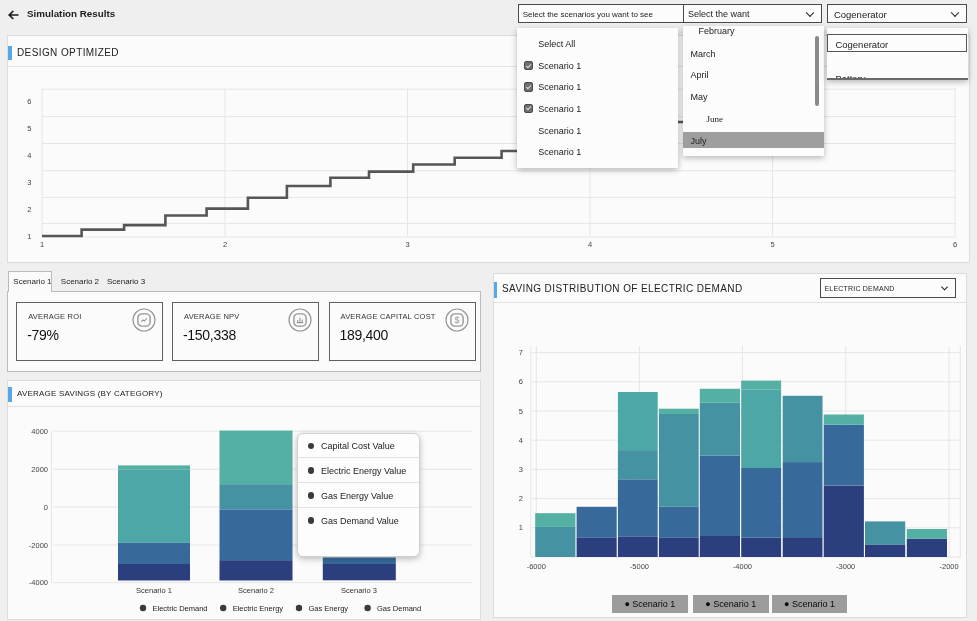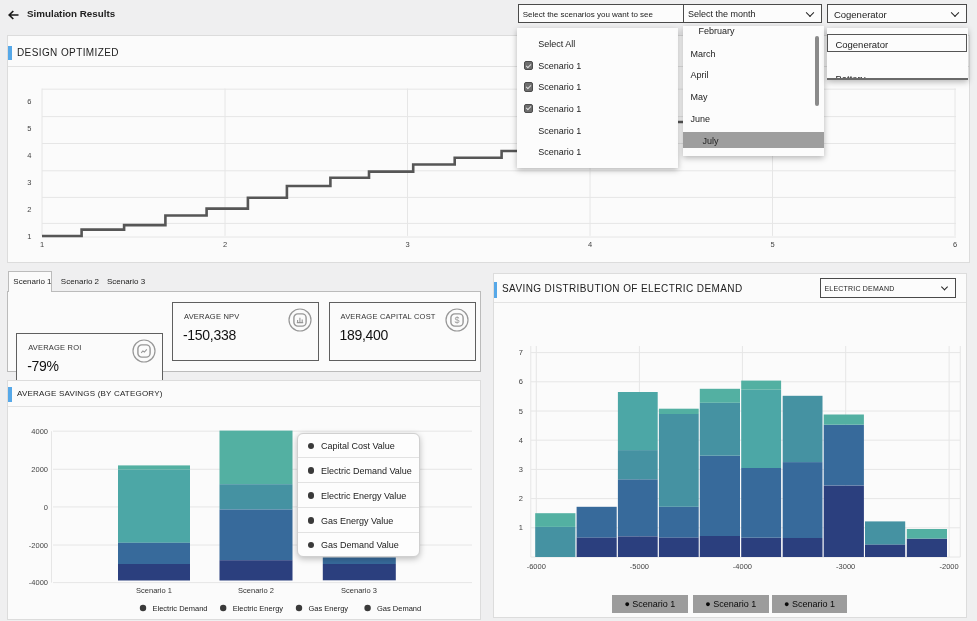--- a/index.html
+++ b/index.html
@@ -30,21 +30,21 @@
 <svg class="abs" style="left:8px;top:10px;" width="11" height="10" viewBox="0 0 11 10">
     <path d="M10.5 5 H1.2 M5.3 1 L1.2 5 L5.3 9" fill="none" stroke="#1a1a1a" stroke-width="1.7"></path>
   </svg>
 <div class="abs" style="left:27px;top:8px;font-size:9.8px;font-weight:bold;color:#222;">Simulation Results</div>
 
 <div class="sel" style="left:517.7px;top:4px;width:191px;height:19px;">
     <span class="txt" style="font-size:8px;">Select the scenarios you want to see</span>
     <span class="chev"></span>
   </div>
 <div class="sel" style="left:683px;top:4px;width:138.5px;height:19px;">
-    <span class="txt">Select the month</span>
+    <span class="txt">Select the want</span>
     <span class="chev"></span>
   </div>
 <div class="sel" style="left:827.4px;top:4px;width:140px;height:19px;">
     <span class="txt" style="font-size:9.5px;left:5.5px;">Cogenerator</span>
     <span class="chev"></span>
   </div>
 
 <div class="panel" style="left:7px;top:35px;width:963px;height:228px;">
   <div class="phead" style="height:31px;">
     <div class="accent" style="top:10px;height:14px;"></div>
@@ -84,21 +84,21 @@
     <path d="M34 169 H73.6 V162.6 H116.1 V158.1 H157.4 V148.5 H198.6 V141.6 H239.9 V130.7 H278.9 V119 H322.4 V110.8 H361 V104.6 H405.2 V97.5 H446.7 V90.8 H493.6 V84 H540 V55 H676" fill="none" stroke="#565656" stroke-width="2.6"></path>
   </svg>
 </div>
 
 <div class="panel" style="left:7px;top:290.5px;width:474px;height:81px;border-color:#bbb;"></div>
 <div class="abs" style="left:8.2px;top:271px;width:43.6px;height:20.5px;background:#fbfbfb;border:1px solid #bbb;border-bottom:none;z-index:2;"></div>
 <div class="tabtxt" style="left:13.3px;top:277px;z-index:3;">Scenario 1</div>
 <div class="tabtxt" style="left:60.8px;top:277px;">Scenario 2</div>
 <div class="tabtxt" style="left:106.9px;top:277px;">Scenario 3</div>
 
-<div class="card" style="left:16.2px;top:301.5px;width:147px;height:59px;margin-top:31px;">
+<div class="card" style="left:16.2px;top:301.5px;width:147px;height:59px;">
   <div class="ctitle">AVERAGE ROI</div>
   <div class="cval">-79%</div>
   <svg class="abs" style="right:6px;top:5px;" width="24" height="24" viewBox="0 0 24 24">
     <circle cx="12" cy="12" r="11" fill="none" stroke="#979797" stroke-width="1.2"></circle>
     <rect x="5.9" y="5.9" width="12.2" height="12.2" rx="3.9" fill="none" stroke="#979797" stroke-width="1.4"></rect>
     <path d="M9.2 13.9 L10.9 12 L12.4 13 L14.8 10.3" fill="none" stroke="#979797" stroke-width="1.1"></path>
   </svg>
 </div>
 <div class="card" style="left:172px;top:301.5px;width:146.5px;height:59px;">
   <div class="ctitle">AVERAGE NPV</div>
@@ -170,24 +170,20 @@
       <text x="300.5" y="204">Gas Energy</text>
       <text x="369" y="204">Gas Demand</text>
     </g>
   </svg>
 </div>
 
 <div class="abs" style="left:296.9px;top:432.7px;width:123.4px;height:123.9px;background:#fdfdfd;border:1px solid #d0d0d0;border-radius:6px;box-shadow:0 2px 6px rgba(0,0,0,0.25);z-index:20;overflow:hidden;">
   <div style="height:24.8px;border-bottom:1px solid #e2e2e2;position:relative;">
       <span style="position:absolute;left:10px;top:9px;width:6.5px;height:6.5px;border-radius:50%;background:#3a3a3a;"></span>
       <span style="position:absolute;left:23px;top:7.5px;font-size:9px;color:#222;">Capital Cost Value</span>
-    </div>
-  <div style="height:24.8px;border-bottom:1px solid #e2e2e2;position:relative;">
-      <span style="position:absolute;left:10px;top:9px;width:6.5px;height:6.5px;border-radius:50%;background:#3a3a3a;"></span>
-      <span style="position:absolute;left:23px;top:7.5px;font-size:9px;color:#222;">Electric Demand Value</span>
     </div>
   <div style="height:24.8px;border-bottom:1px solid #e2e2e2;position:relative;padding-left:44px;">
       <span style="position:absolute;left:10px;top:9px;width:6.5px;height:6.5px;border-radius:50%;background:#3a3a3a;"></span>
       <span style="position:absolute;left:23px;top:7.5px;font-size:9px;color:#222;">Electric Energy Value</span>
     </div>
   <div style="height:24.8px;border-bottom:1px solid #e2e2e2;position:relative;">
       <span style="position:absolute;left:10px;top:9px;width:6.5px;height:6.5px;border-radius:50%;background:#3a3a3a;"></span>
       <span style="position:absolute;left:23px;top:7.5px;font-size:9px;color:#222;">Gas Energy Value</span>
     </div>
   <div style="height:24.8px;position:relative;text-align:center;">
@@ -292,23 +288,23 @@
   <div class="dditem" style="left:21.7px;top:75.9px;">Scenario 1</div>
   <div class="dditem" style="left:21.7px;top:98.2px;">Scenario 1</div>
   <div class="dditem" style="left:21.7px;top:119.2px;">Scenario 1</div>
 </div>
 
 <div class="dd" style="left:682.6px;top:26.4px;width:141.4px;height:130px;">
   <div class="dditem" style="left:8px;top:0px;padding-left:8px;">February</div>
   <div class="dditem" style="left:8px;top:22.5px;">March</div>
   <div class="dditem" style="left:8px;top:43.3px;">April</div>
   <div class="dditem" style="left:8px;top:65.3px;">May</div>
-  <div class="dditem" style="left:8px;top:87.6px;">June</div>
+  <div class="dditem" style="left:24px;top:87.6px;font-family:Liberation Serif, serif;">June</div>
   <div class="abs" style="left:0;top:105.6px;width:141.4px;height:16.1px;background:#9e9e9e;"></div>
-  <div class="dditem" style="left:20px;top:109.2px;">July</div>
+  <div class="dditem" style="left:8px;top:109.2px;">July</div>
   <div class="abs" style="left:132.6px;top:9.7px;width:3.8px;height:70.1px;background:#8a8a8a;border-radius:2px;"></div>
 </div>
 
 <div class="dd" style="left:826.9px;top:27.5px;width:140.8px;height:52px;border-bottom:2px solid #6a6a6a;">
   <div class="abs" style="left:0.5px;top:6.3px;width:139.6px;height:18.5px;border:1px solid #555;background:#fcfcfc;"></div>
   <div class="dditem" style="left:8.5px;top:11px;font-size:9.5px;">Cogenerator</div>
   <div class="dditem" style="left:8.5px;top:33.5px;font-size:9.5px;margin-top:12px;">Battery</div>
 </div>
 
 </body></html>

